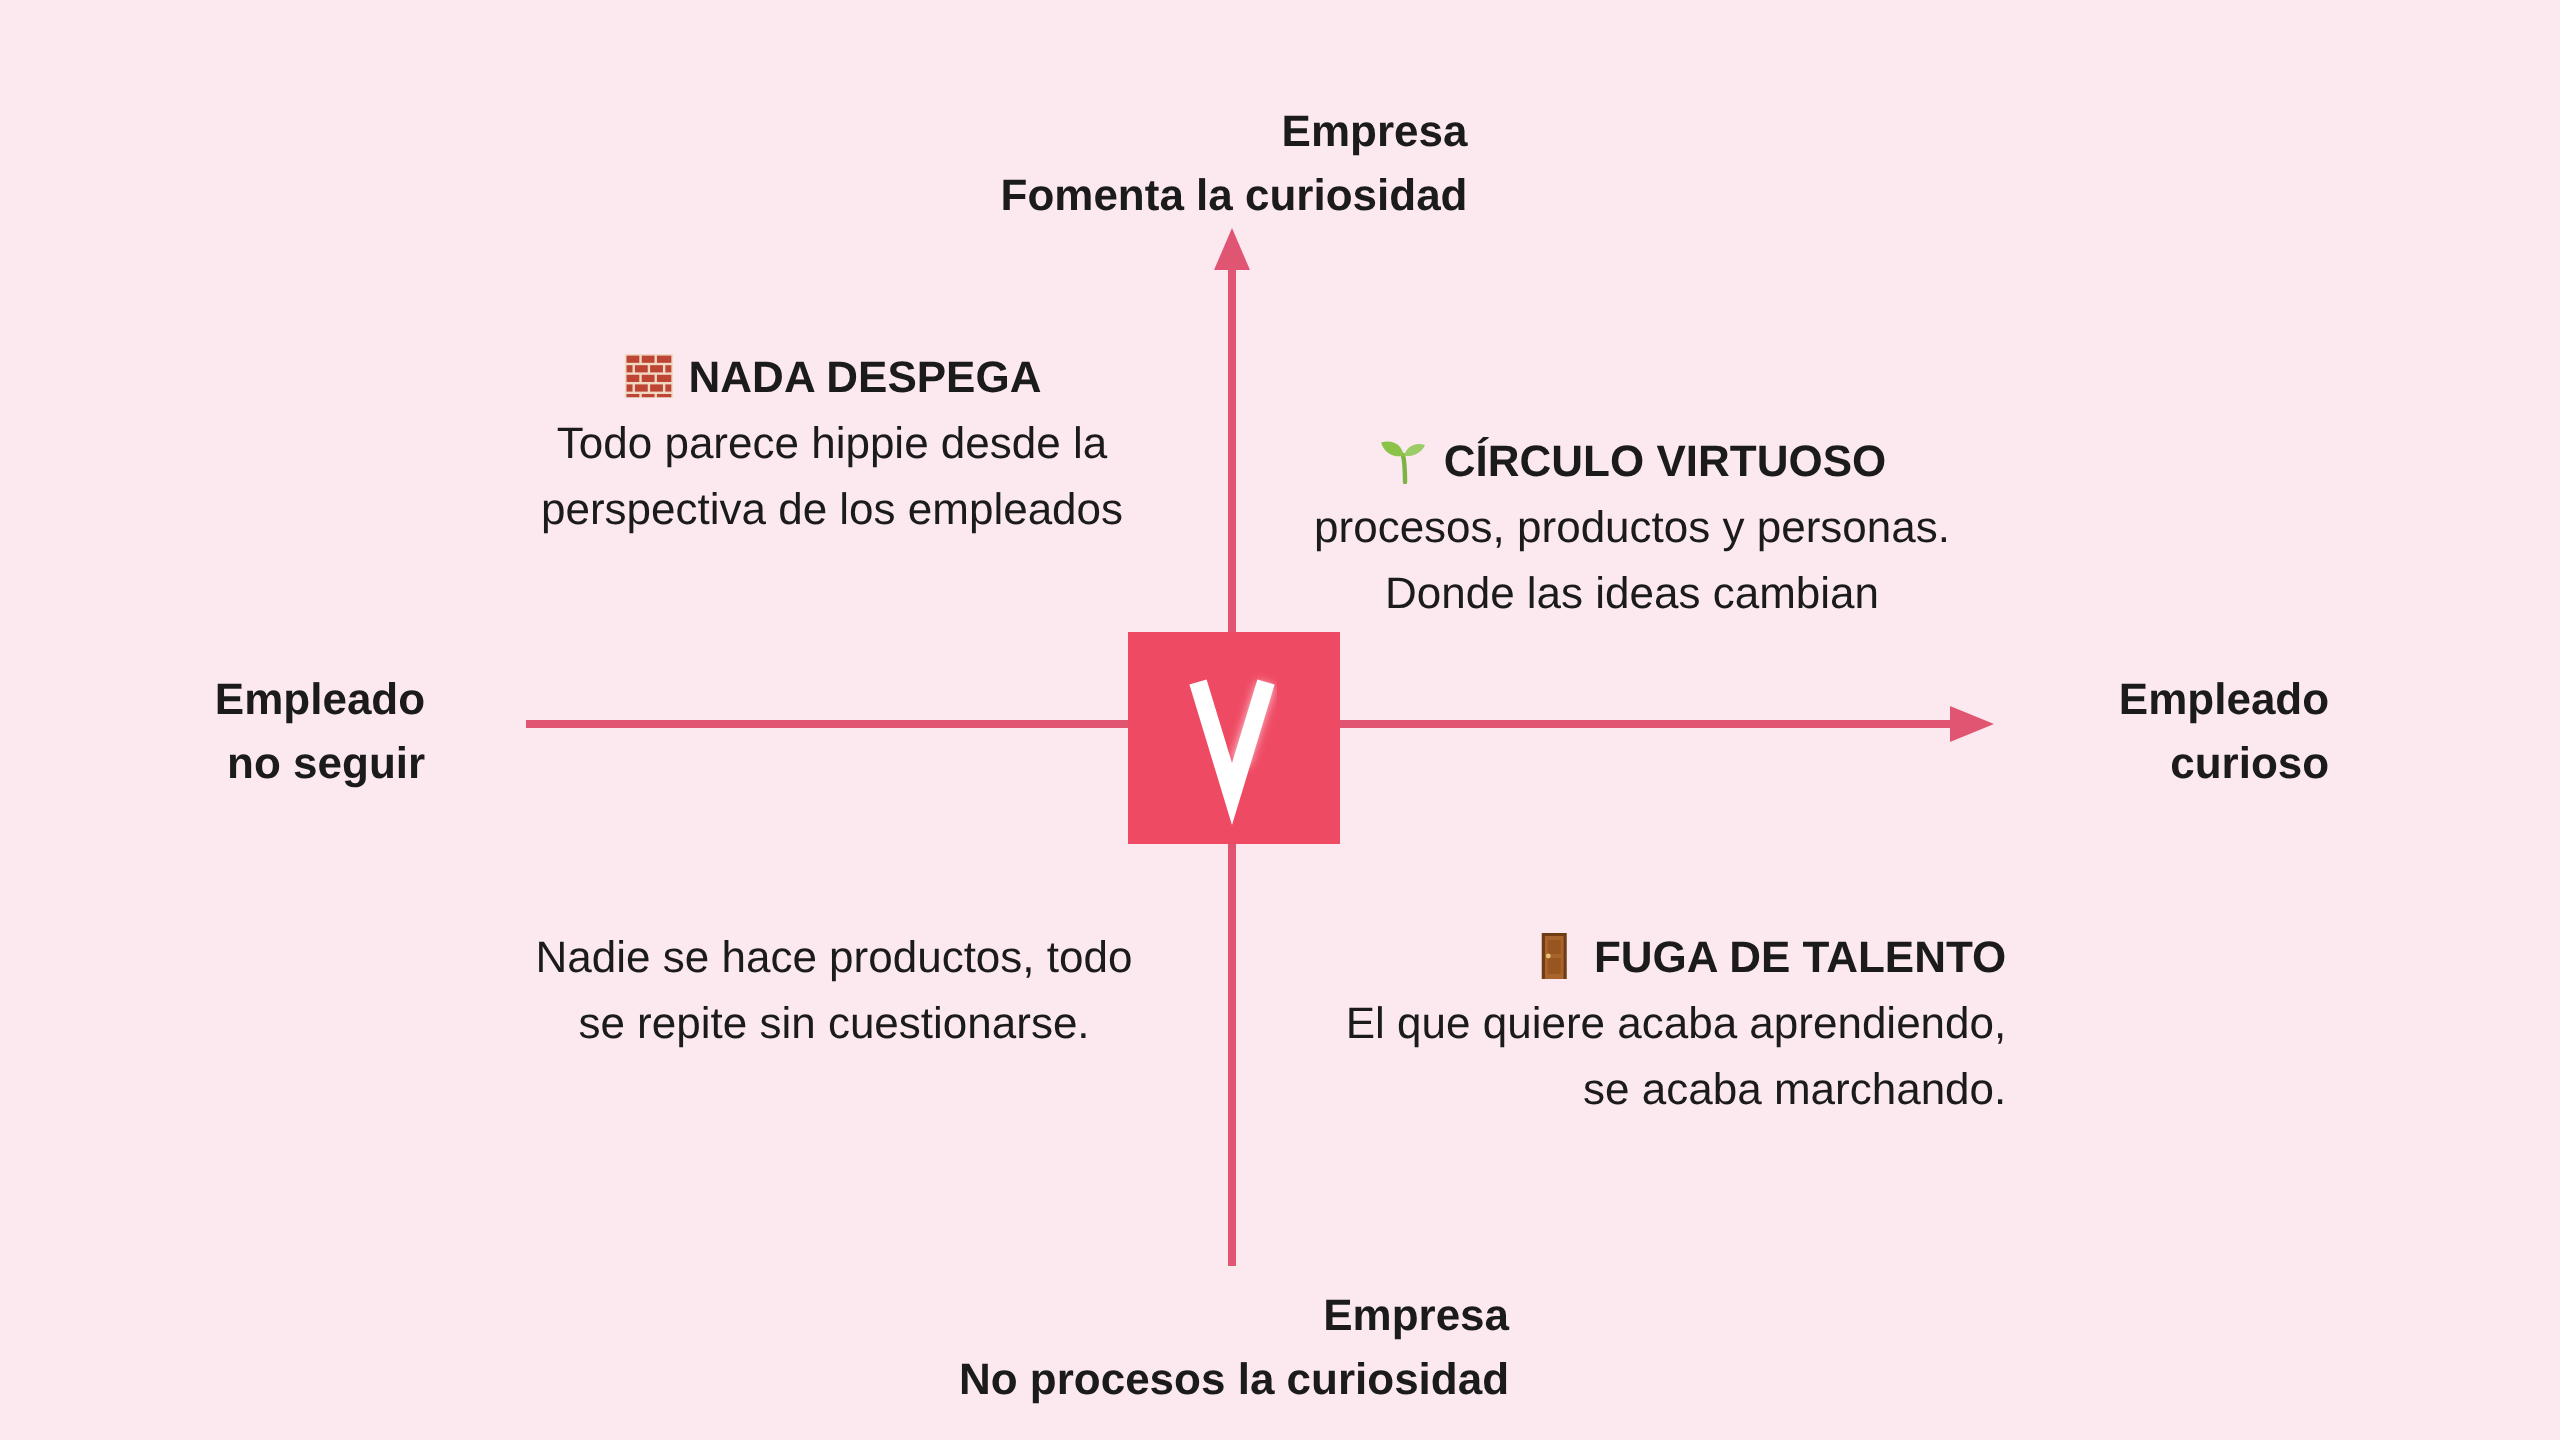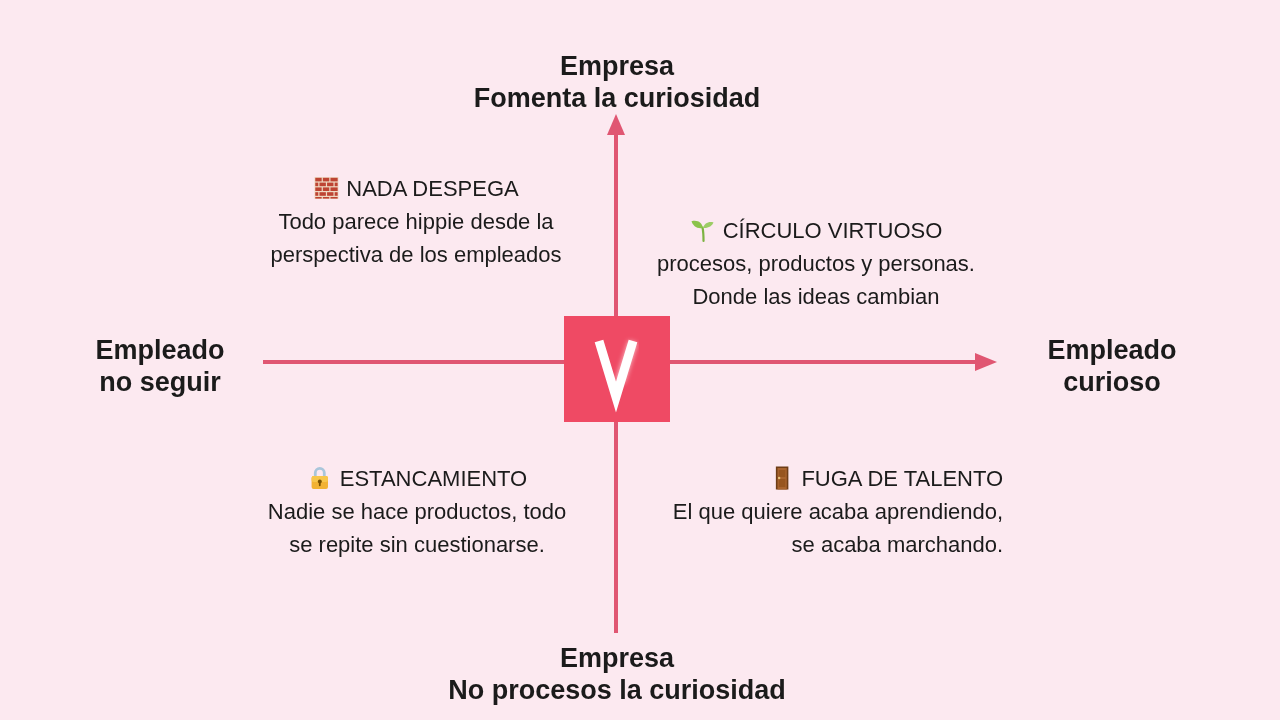--- a/index.html
+++ b/index.html
@@ -27,37 +27,37 @@
     border-left: 22px solid var(--axis, #E05672);
   }
   
   .logo {
     position: absolute; left: 564px; top: 316px; width: 106px; height: 106px;
     background: var(--logo-square, #EF4A64);
   }
   .logo svg { display: block; width: 106px; height: 106px; }
   
   .axis-label {
-    position: absolute; text-align: center; transform: translateX(-50%);
-    font-weight: bold; font-size: 27px; line-height: 32px; white-space: nowrap;
+    position: absolute; text-align: right; transform: translateX(-50%);
+    font-weight: bold; font-size: 22px; line-height: 32px; white-space: nowrap;
   }
   .axis-label.top    { left: 617px; top: 50px; }
   .axis-label.bottom { left: 617px; top: 642px; }
   .axis-label.left   { left: 160px; top: 334px; }
   .axis-label.right  { left: 1112px; top: 334px; }
   
   .quad {
     position: absolute; text-align: center; transform: translateX(-50%);
     font-size: 22px; line-height: 33px; white-space: nowrap;
   }
   .quad.tl { left: 416px; top: 172px; }
   .quad.tr { left: 816px; top: 176px; margin-top: 38px; }
   .quad.bl { left: 417px; top: 462px; }
   .quad.br { left: 838px; top: 462px; text-align: right; }
-  .q-title { font-weight: normal; }
+  .q-title { font-weight: bold; }
   .q-title .icon { display: inline-block; width: 26px; height: 26px; margin-right: 7px; vertical-align: -5px; }
   .q-title .icon svg { display: block; width: 26px; height: 26px; }
 </style>
 </head>
 <body style="background: rgb(252, 233, 240);">
 
 <div class="canvas" style="--background: #FCE9F0; --axis: #E05672; --logo-square: #EF4A64; --text: #1B1B1B;">
 
   <div class="axis-v"></div>
   <div class="axis-h"></div>
@@ -135,31 +135,20 @@
           <path d="M12.8 11 C6.5 12 2.8 8.5 1.5 4.2 C7.5 2.6 12.2 5.4 12.8 11 Z" fill="#8BC34A"></path>
           <path d="M13 11 C18.5 11.5 22 8.8 23.5 5.5 C18.8 4 14.2 6.2 13 11 Z" fill="#9CCC65"></path>
         </svg>
       </span><span>CÍRCULO VIRTUOSO</span>
     </div>
     <div>procesos, productos y personas.</div>
     <div>Donde las ideas cambian</div>
   </div>
 
   <div class="quad bl">
-    <div class="q-title">
-      <span class="icon">
-        <svg viewBox="0 0 26 26">
-          <path d="M8.5 12 V7.8 a4.5 4.5 0 0 1 9 0 V12" fill="none" stroke="#A9C6DB" stroke-width="2.8"></path>
-          <rect x="4.8" y="11" width="16.4" height="13" rx="2" fill="#F2B233"></rect>
-          <rect x="4.8" y="11" width="16.4" height="6" rx="2" fill="#F7C64B"></rect>
-          <circle cx="13" cy="16.5" r="2" fill="#7A5200"></circle>
-          <rect x="12.1" y="17.2" width="1.8" height="4" rx="0.9" fill="#7A5200"></rect>
-        </svg>
-      </span><span>ESTANCAMIENTO</span>
-    </div>
     <div>Nadie se hace productos, todo</div>
     <div>se repite sin cuestionarse.</div>
   </div>
 
   <div class="quad br">
     <div class="q-title">
       <span class="icon">
         <svg viewBox="0 0 26 26">
           <rect x="7" y="1.5" width="12.5" height="23" fill="#6E3D16"></rect>
           <rect x="8.6" y="3" width="9.3" height="21.5" fill="#A9642E"></rect>

